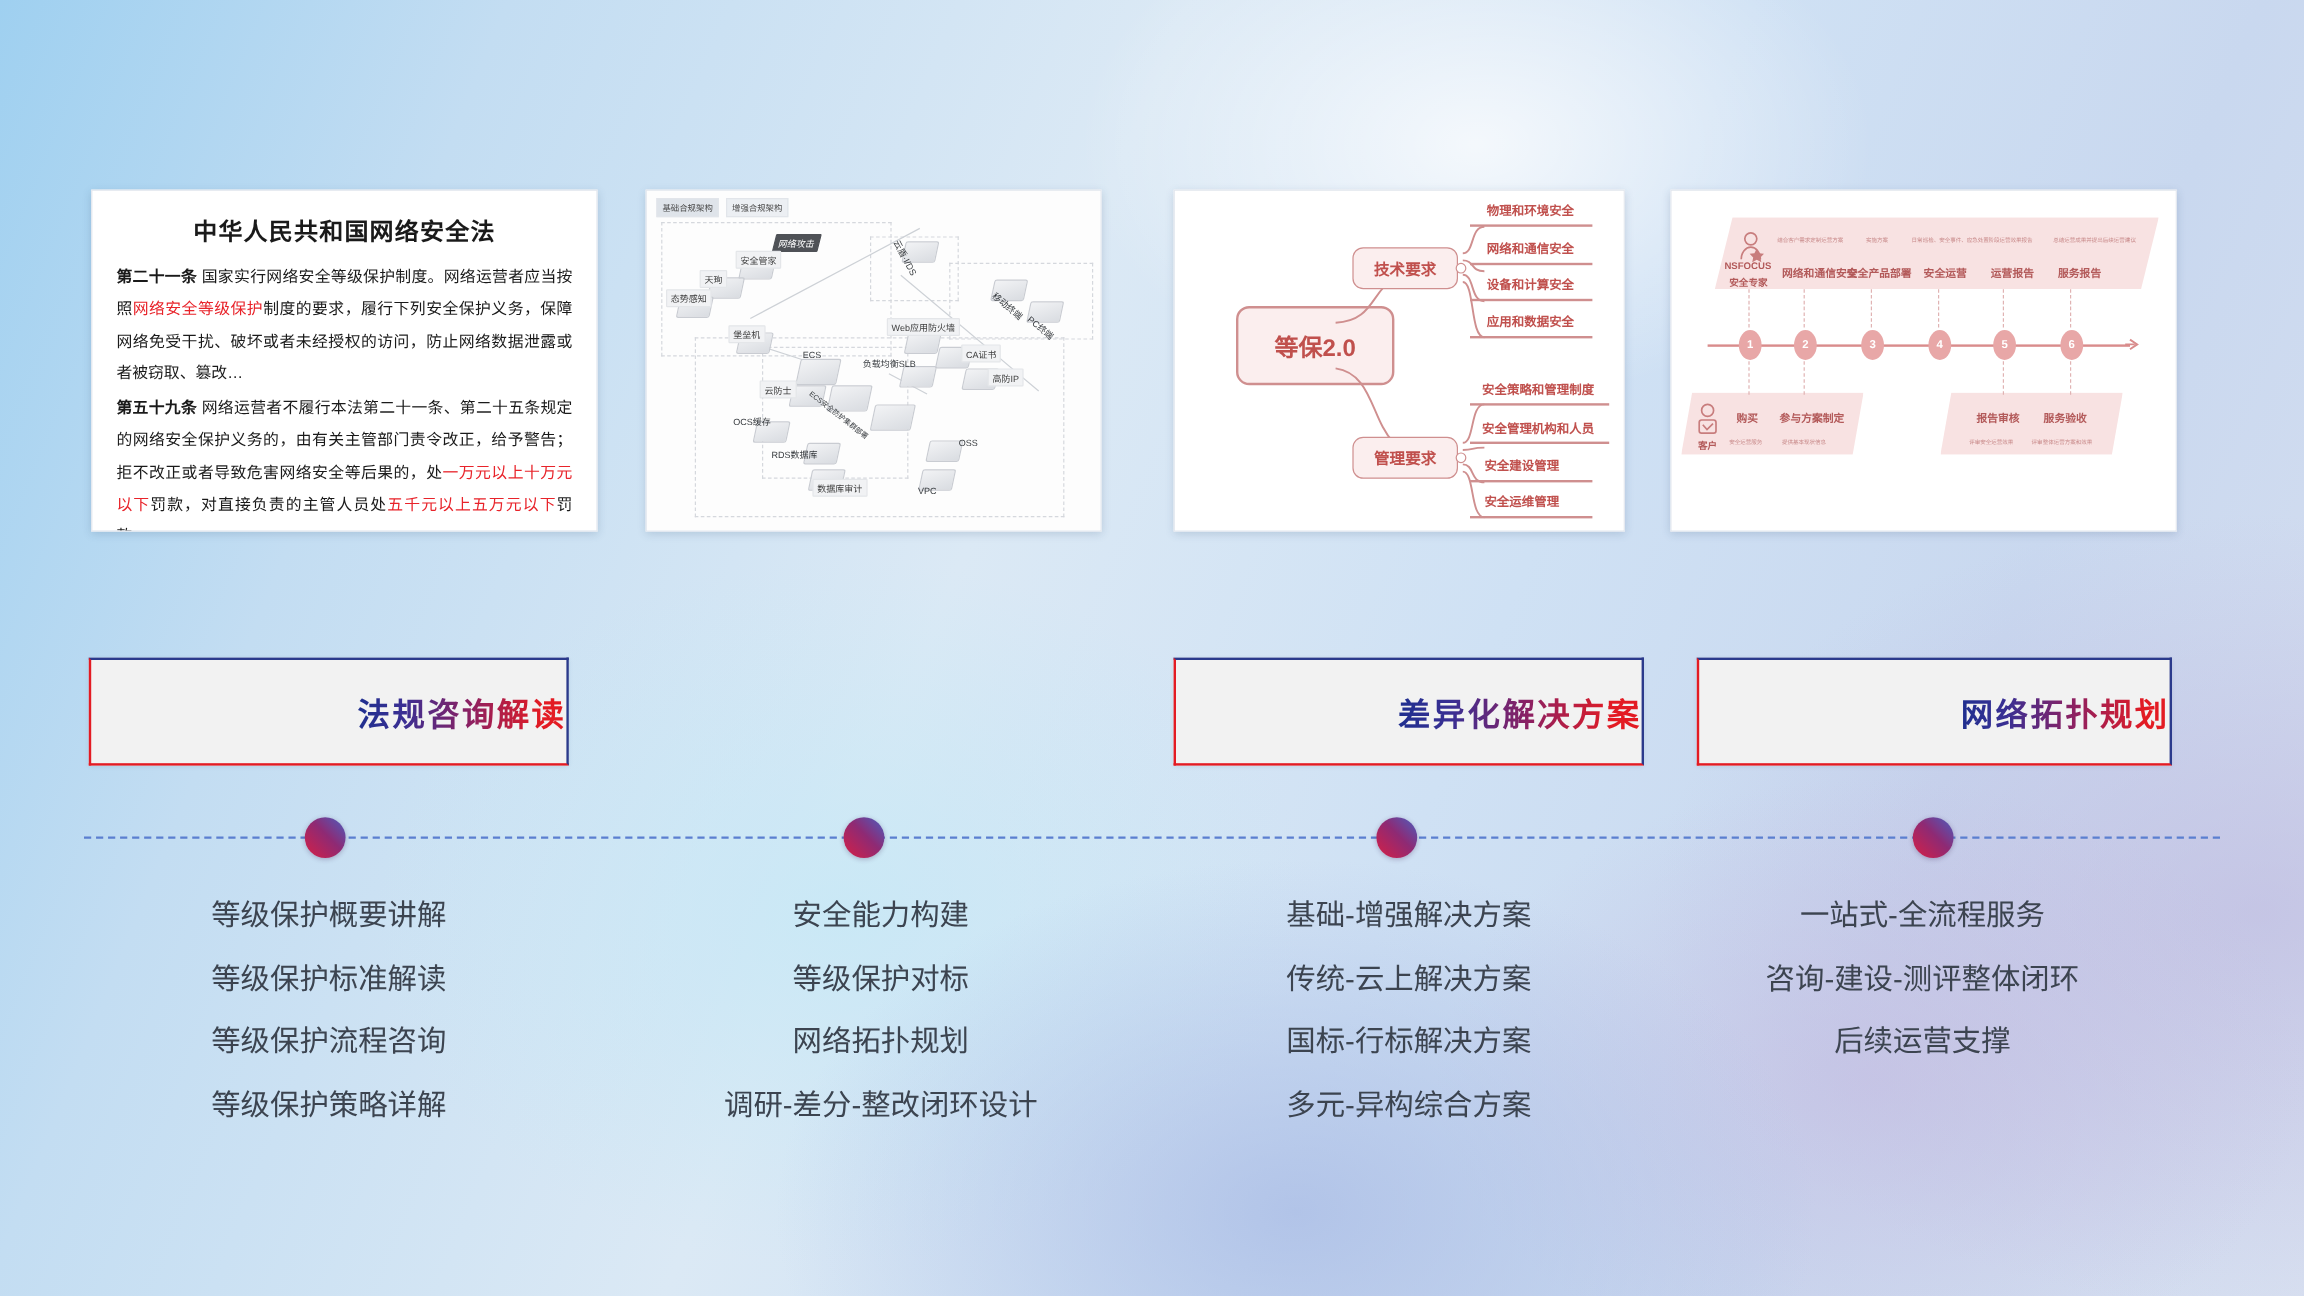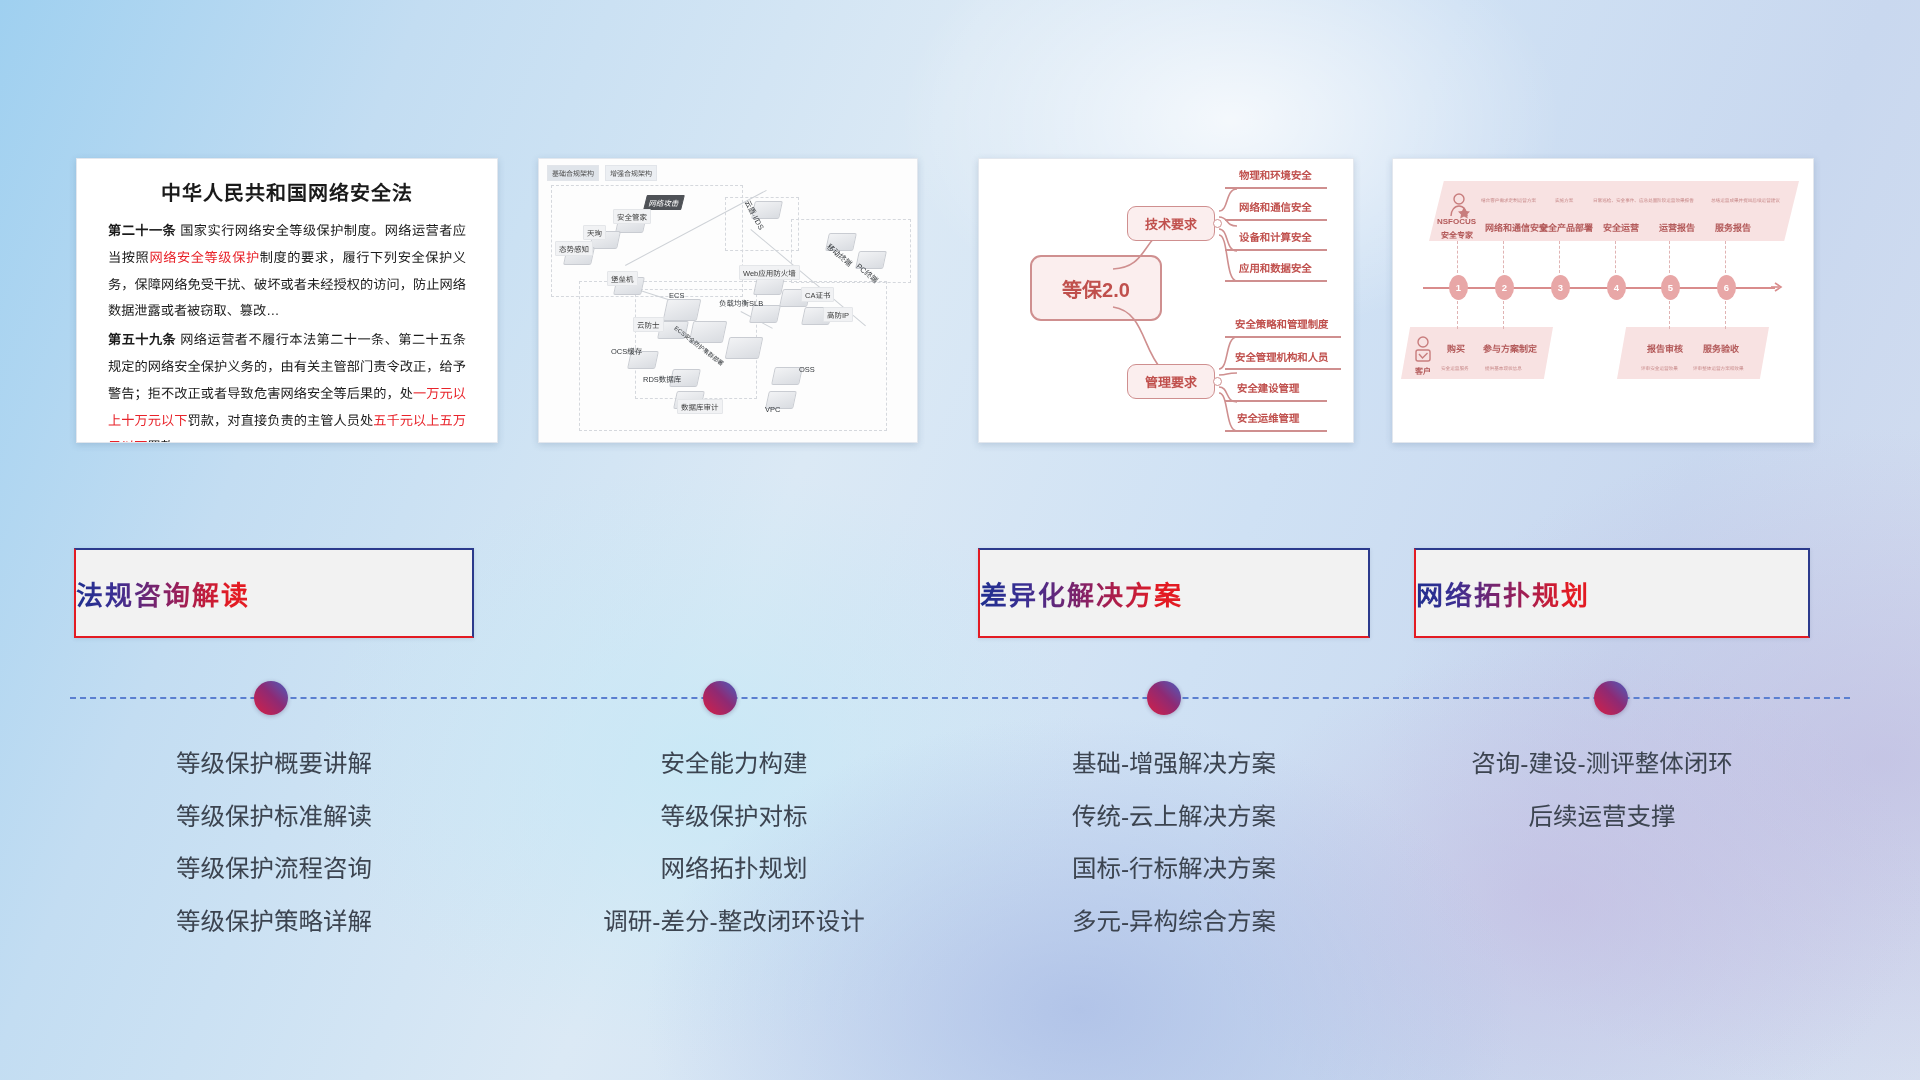--- a/index.html
+++ b/index.html
@@ -21,21 +21,21 @@
   #root{position:absolute;inset:0;}
 
   
   .card{position:absolute;background:#fff;border:1px solid #e2e7ee;
         box-shadow:0 2px 7px rgba(40,70,110,.18);overflow:hidden;}
   .card-inner{position:absolute;inset:0;}
 
   
   .law{padding:14px 16px 8px 16px;box-sizing:border-box;color:#1a1a1a;}
   .law-title{text-align:center;font-size:20px;font-weight:700;letter-spacing:1px;margin:4px 0 12px;}
-  .law-p{font-size:13.2px;line-height:2.03;text-align:justify;margin:0 15px 2px;}
+  .law-p{font-size:13.2px;line-height:2.03;text-align:justify;margin:0 4px 2px;}
   .law-p b{font-weight:700;}
   .law-p .hl{color:#e8232a;}
 
   
   .arch{position:absolute;inset:0;background:#fdfdfd;}
   .arch .tabs{position:absolute;top:6px;left:8px;display:flex;gap:6px;}
   .arch .tab{font-size:7px;color:#4c4c4c;background:#eceff3;padding:2px 4px;border:1px solid #e2e5ea;white-space:nowrap;}
   .arch .tab.sel{background:#dfe4ea;}
   .arch .chip{position:absolute;font-size:7.5px;color:#3c3c3c;background:#f1f2f4;
               border:1px solid #e4e6e9;padding:1px 3px;white-space:nowrap;border-radius:1px;}
@@ -65,21 +65,21 @@
   .ns .num{position:absolute;width:19px;height:25px;border-radius:50%;background:#e8a7a7;color:#fff;
            display:flex;align-items:center;justify-content:center;font-size:9.5px;font-weight:700;}
   .ns .big{position:absolute;font-size:9px;font-weight:700;color:#b35a5a;white-space:nowrap;}
   .ns .sm{position:absolute;font-size:4.6px;color:#c88a8a;white-space:nowrap;}
   .ns .drop{position:absolute;width:1px;border-left:1px dashed #e0b3b3;}
 
   
   .hbox{position:absolute;background:#f2f2f2;box-sizing:border-box;
         border-top:2px solid #2b3a8c;border-right:2px solid #2b3a8c;
         border-bottom:2.6px solid #e31b23;border-left:2.6px solid #e31b23;
-        display:flex;align-items:center;justify-content:flex-start;
+        display:flex;align-items:center;justify-content:flex-end;
         box-shadow:0 1px 4px rgba(40,70,110,.12);}
   .hbox span{font-size:27px;font-weight:700;letter-spacing:2px;
         background:linear-gradient(90deg,#1f2f8f 0%,#3a2f93 22%,#8f2060 55%,#e31b23 88%);
         -webkit-background-clip:text;background-clip:text;color:transparent;}
 
   
   #tl-line{position:absolute;left:70px;top:697px;width:1780px;height:0;
            border-top:2.4px dashed #5b7fd0;}
   .tl-dot{position:absolute;width:34px;height:34px;border-radius:50%;
           background:linear-gradient(225deg,#4a5fc1 0%,#8e2a74 45%,#d61f45 100%);
@@ -308,17 +308,18 @@
   </div>
 
   <div class="col" style="left:968px;top:752px;width:412px;">
     <div class="row">基础-增强解决方案</div>
     <div class="row">传统-云上解决方案</div>
     <div class="row">国标-行标解决方案</div>
     <div class="row">多元-异构综合方案</div>
   </div>
 
   <div class="col" style="left:1392px;top:752px;width:420px;">
+    <div class="row">一站式-全流程服务</div>
     <div class="row">咨询-建设-测评整体闭环</div>
     <div class="row">后续运营支撑</div>
   </div>
 
 </div>
 
 </body></html>

